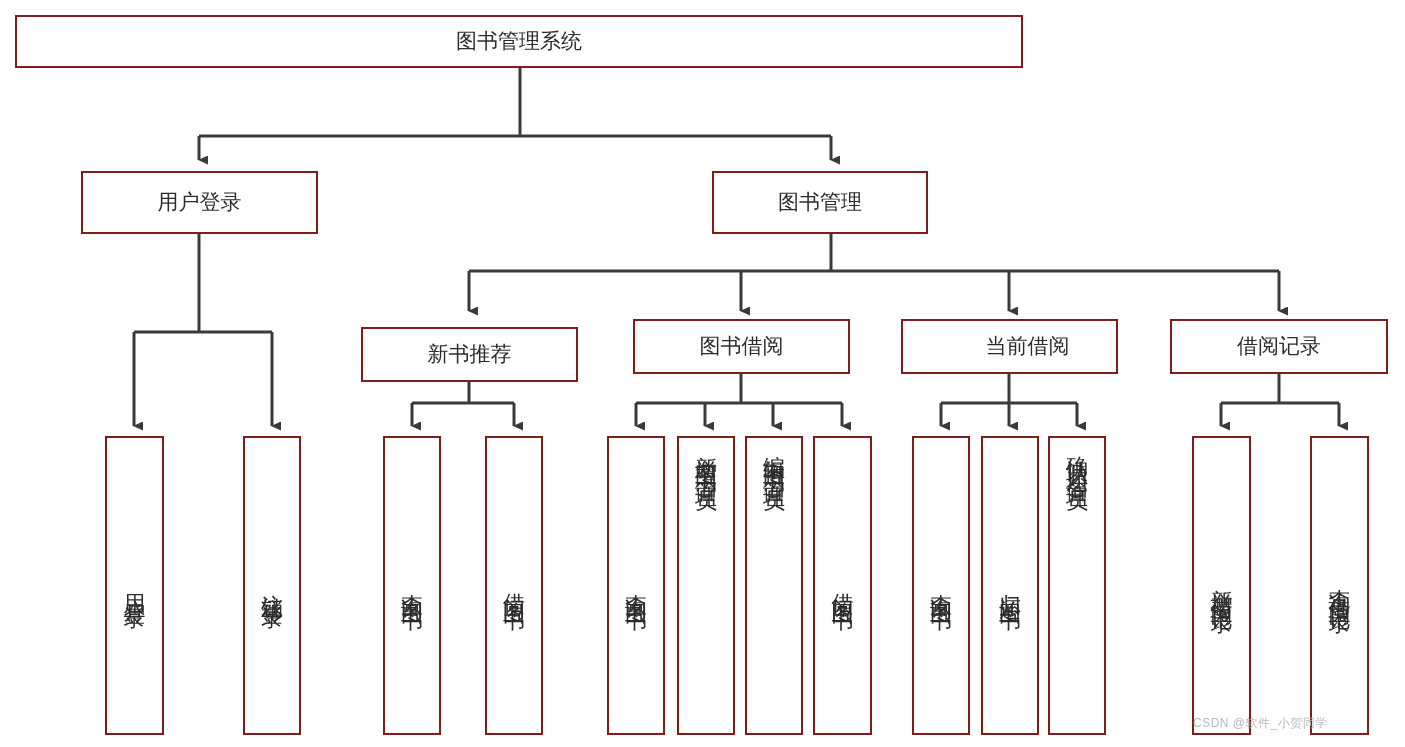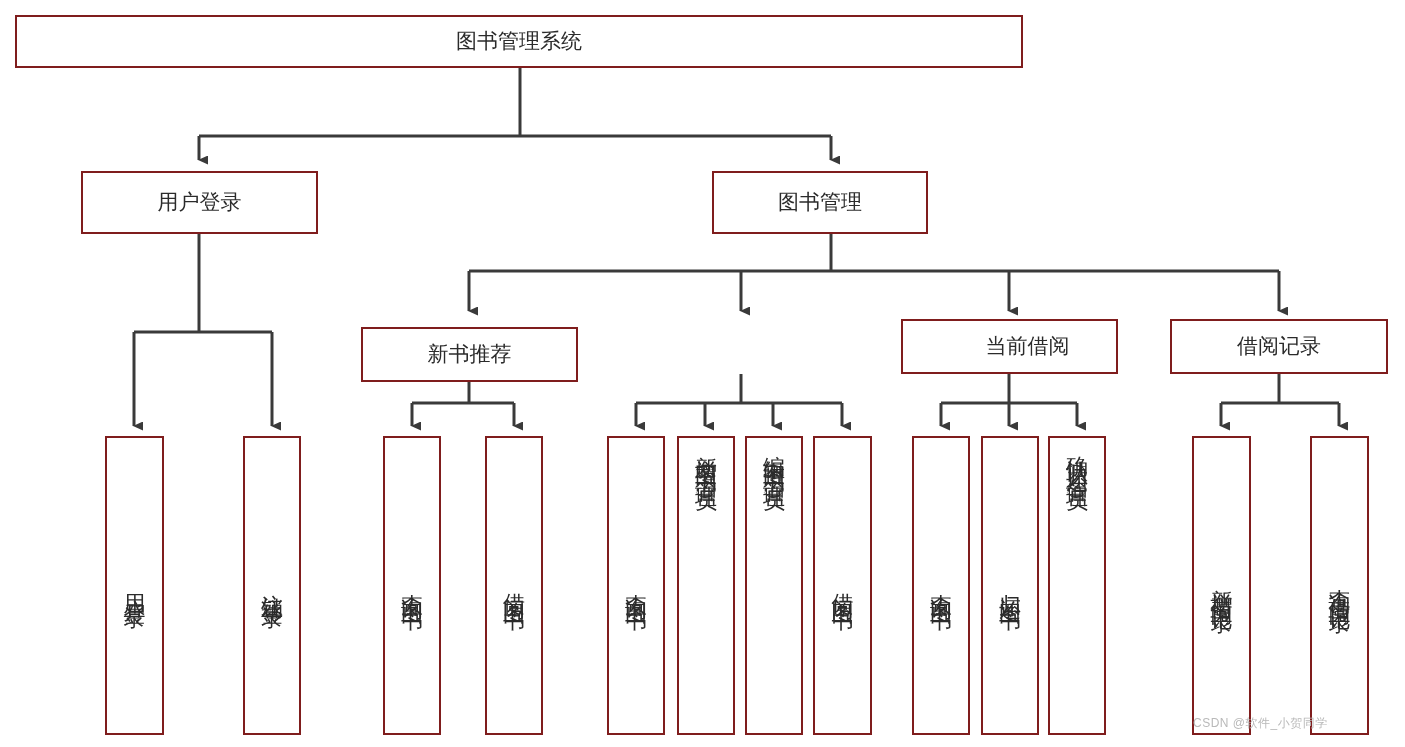--- a/index.html
+++ b/index.html
@@ -135,20 +135,23 @@
   </div>
 
   <div class="node horizontal" style="left:712px; top:171px; width:216px; height:63px;">
     <span class="node-label">图书管理</span>
   </div>
 
   <div class="node horizontal" style="left:361px; top:319px; width:217px; height:55px;margin-top:8px;">
     <span class="node-label">新书推荐</span>
   </div>
 
+  <div class="node horizontal" style="left:633px; top:319px; width:217px; height:55px;">
+    <span class="node-label">图书借阅</span>
+  </div>
 
   <div class="node horizontal" style="left:901px; top:319px; width:217px; height:55px;padding-left:36px;">
     <span class="node-label">当前借阅</span>
   </div>
 
   <div class="node horizontal" style="left:1170px; top:319px; width:218px; height:55px;">
     <span class="node-label">借阅记录</span>
   </div>
 
   <div class="node vertical center-v" style="left:105px; top:436px; width:59px; height:299px;">

